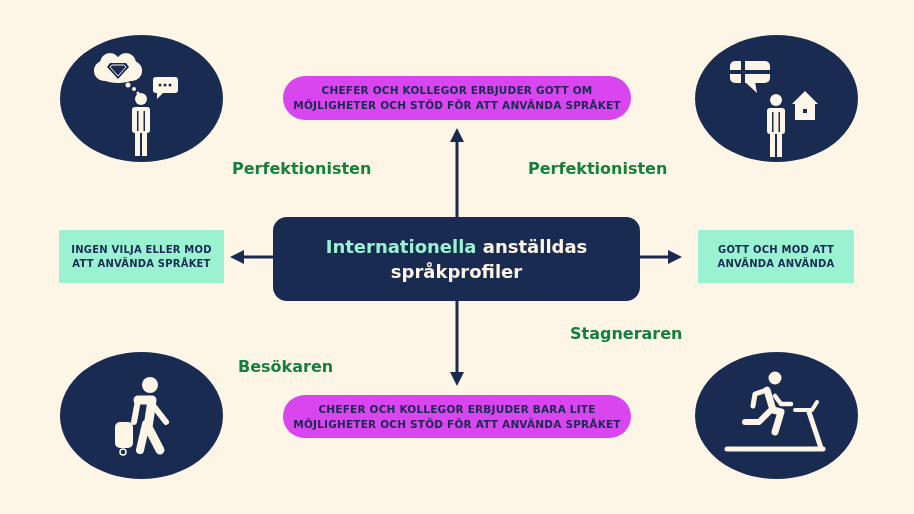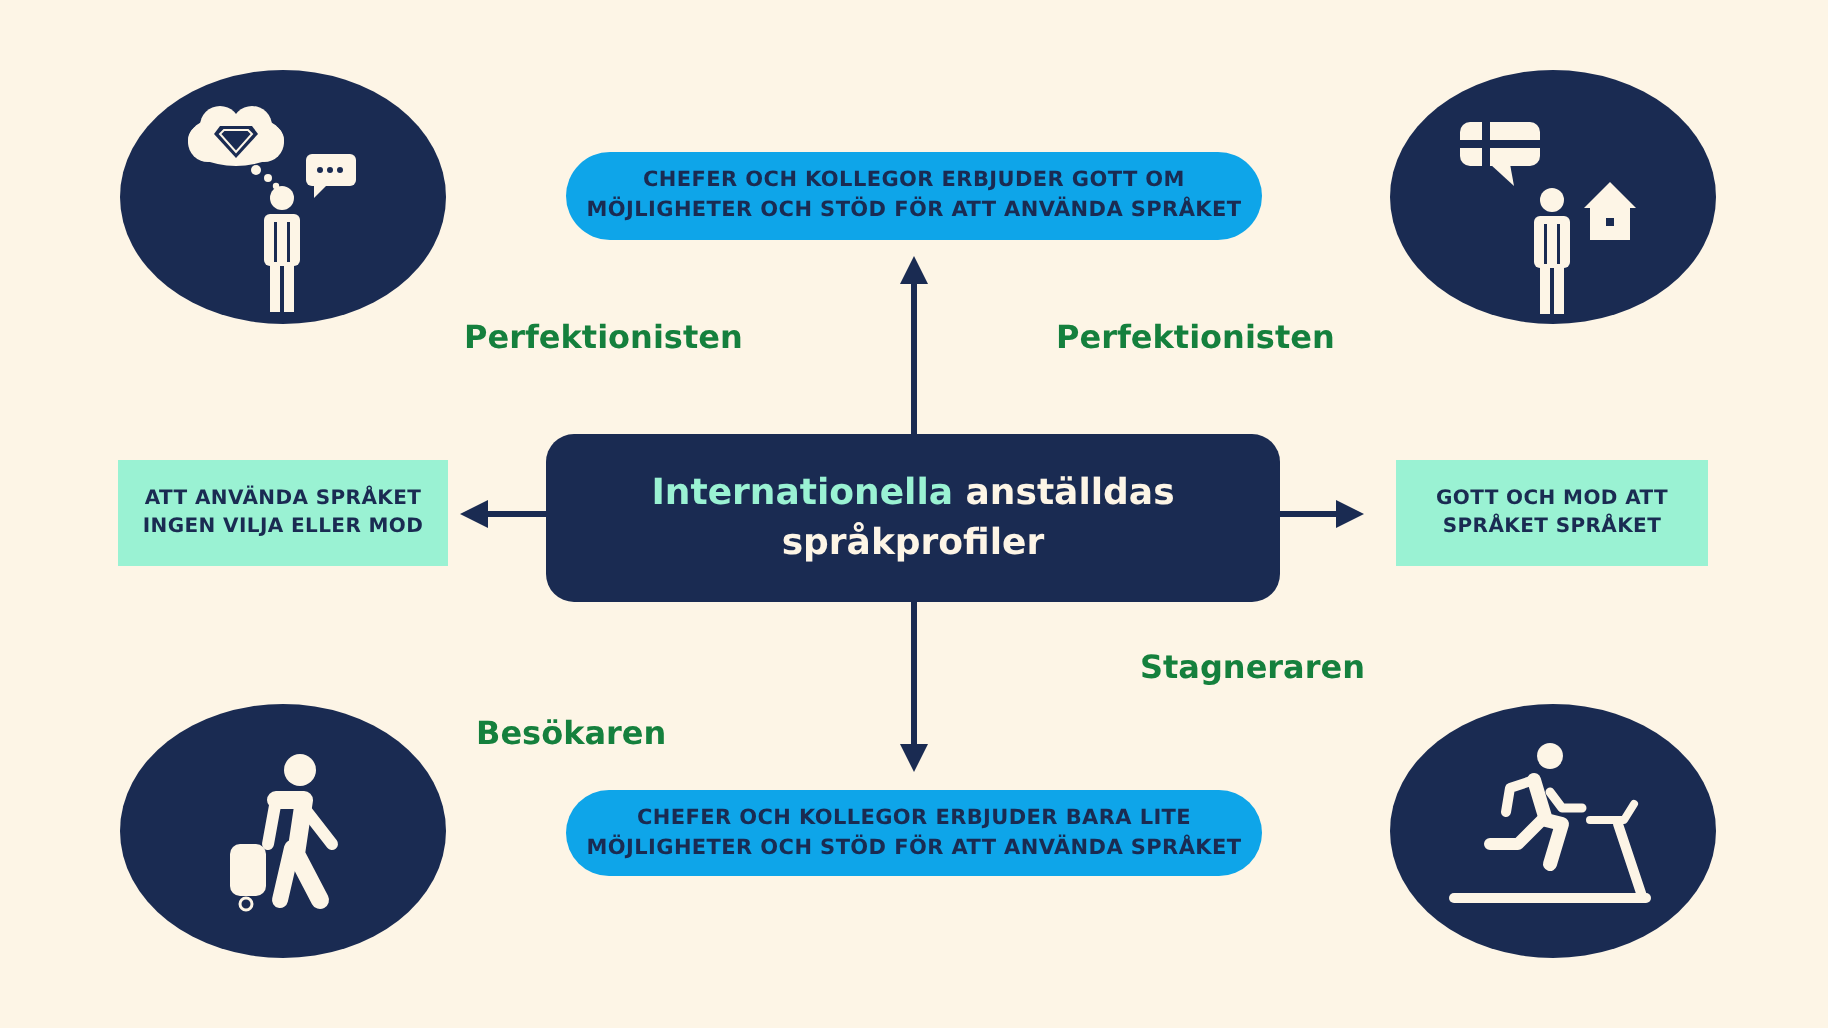--- a/index.html
+++ b/index.html
@@ -1,20 +1,20 @@
 <!DOCTYPE html>
 <html><head>
 <meta charset="utf-8">
 <style>
   html, body { margin:0; padding:0; }
   body { width:914px; height:514px; background:#fdf5e6; position:relative; overflow:hidden; font-family:"DejaVu Sans", sans-serif; }
   .circle { position:absolute; background:#1a2b52; border-radius:50%; }
   .circle svg { position:absolute; left:0; top:0; }
   .label { position:absolute; color:#15803d; font-weight:bold; font-size:16px; white-space:nowrap; }
-  .pill { position:absolute; background:#0ea5e9; border-radius:24px; color:#1a2b52; font-weight:bold; font-size:10.5px; text-align:center; display:flex; align-items:center; justify-content:center; line-height:15px; letter-spacing:0.2px; }
+  .pill { position:absolute; background:#d946ef; border-radius:24px; color:#1a2b52; font-weight:bold; font-size:10.5px; text-align:center; display:flex; align-items:center; justify-content:center; line-height:15px; letter-spacing:0.2px; }
   .sidebox { position:absolute; background:#9af2d3; color:#1a2b52; font-weight:bold; font-size:10px; text-align:center; display:flex; align-items:center; justify-content:center; line-height:14px; letter-spacing:0.2px; }
   .center { position:absolute; left:273px; top:217px; width:367px; height:84px; background:#1a2b52; border-radius:14px; display:flex; flex-direction:column; align-items:center; justify-content:center; color:#fdf5e6; font-weight:bold; font-size:18px; line-height:25px; }
   .accent { color:#9af2d3; }
   svg.arrows { position:absolute; left:0; top:0; }
 </style>
 </head>
 <body>
 
 <svg class="arrows" width="914" height="514">
   <g fill="#1a2b52" stroke="#1a2b52">
@@ -42,29 +42,29 @@
 
 <div class="pill" style="left:283px;top:395px;width:348px;height:43px;">
   <div>
       <div>CHEFER OCH KOLLEGOR ERBJUDER BARA LITE</div>
       <div>MÖJLIGHETER OCH STÖD FÖR ATT ANVÄNDA SPRÅKET</div>
     </div>
 </div>
 
 <div class="sidebox" style="left:59px;top:230px;width:165px;height:53px;">
   <div>
+      <div>INGEN VILJA ELLER MOD</div>
       <div>ATT ANVÄNDA SPRÅKET</div>
-      <div>INGEN VILJA ELLER MOD</div>
     </div>
 </div>
 
 <div class="sidebox" style="left:698px;top:230px;width:156px;height:53px;">
   <div>
       <div>GOTT OCH MOD ATT</div>
-      <div>SPRÅKET SPRÅKET</div>
+      <div>ANVÄNDA ANVÄNDA</div>
     </div>
 </div>
 
 <div class="center">
   <div><span class="accent">Internationella</span><span> anställdas</span></div>
   <div>språkprofiler</div>
 </div>
 
 <div class="label" style="left:232px;top:159px;">Perfektionisten</div>
 <div class="label" style="left:528px;top:159px;">Perfektionisten</div>

